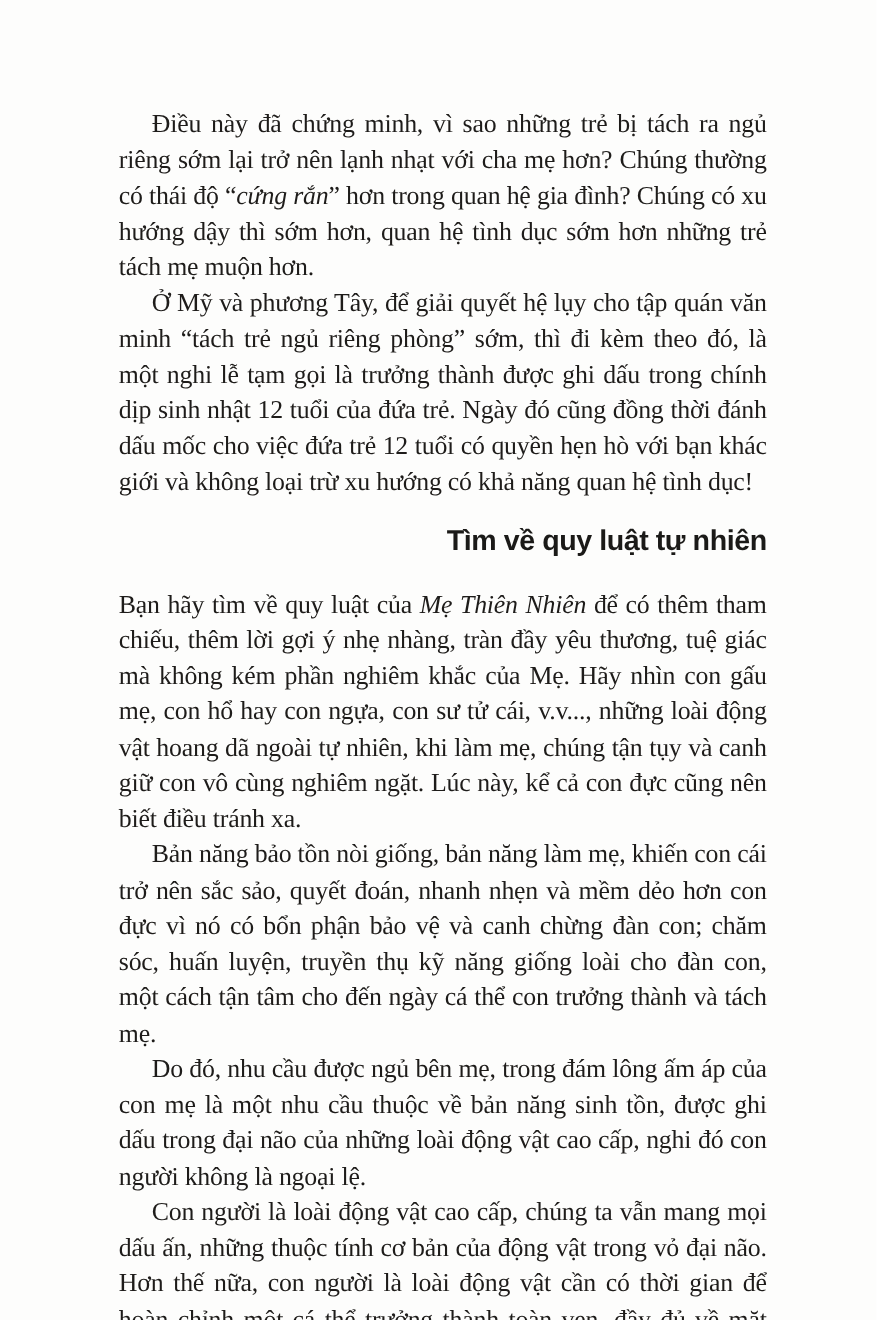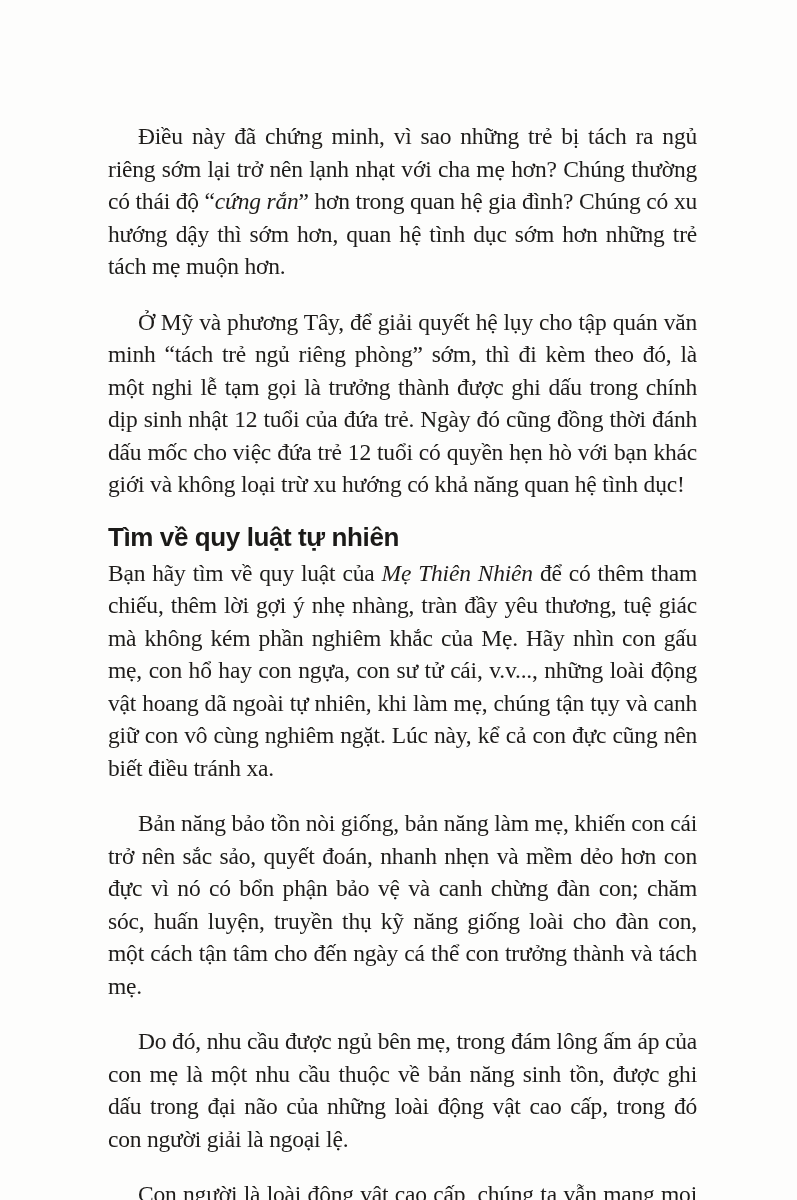--- a/index.html
+++ b/index.html
@@ -25,33 +25,32 @@
     line-height: 32.5px;
     text-align: justify;
     letter-spacing: -0.2px;
   }
   .para {
     margin: 0;
     padding: 0;
   }
   .para.indent {
     text-indent: 30px;
-    margin-top: 23px;
   }
   .para em {
     font-style: italic;
   }
   .section-heading {
     font-family: "Liberation Sans", sans-serif;
     font-weight: 700;
     font-size: 26px;
     letter-spacing: -0.4px;
     line-height: 32px;
-    margin: 20px 0 4px 0;
-    text-align: left;
+    margin: 20px 0 27px 0;
+    text-align: right;
     text-indent: 0;
     color: #1b1a18;
   }
   .footer {
     position: absolute;
     left: 110px;
     top: 1100px;
     display: flex;
     align-items: center;
     height: 34px;
@@ -86,20 +85,20 @@
     <p class="para indent"><span>Điều này đã chứng minh, vì sao những trẻ bị tách ra ngủ riêng sớm lại trở nên lạnh nhạt với cha mẹ hơn? Chúng thường có thái độ “</span><em>cứng rắn</em><span>” hơn trong quan hệ gia đình? Chúng có xu hướng dậy thì sớm hơn, quan hệ tình dục sớm hơn những trẻ tách mẹ muộn hơn.</span></p>
 
     <p class="para indent">Ở Mỹ và phương Tây, để giải quyết hệ lụy cho tập quán văn minh “tách trẻ ngủ riêng phòng” sớm, thì đi kèm theo đó, là một nghi lễ tạm gọi là trưởng thành được ghi dấu trong chính dịp sinh nhật 12 tuổi của đứa trẻ. Ngày đó cũng đồng thời đánh dấu mốc cho việc đứa trẻ 12 tuổi có quyền hẹn hò với bạn khác giới và không loại trừ xu hướng có khả năng quan hệ tình dục!</p>
 
     <h2 class="section-heading">Tìm về quy luật tự nhiên</h2>
 
     <p class="para"><span>Bạn hãy tìm về quy luật của </span><em>Mẹ Thiên Nhiên</em><span> để có thêm tham chiếu, thêm lời gợi ý nhẹ nhàng, tràn đầy yêu thương, tuệ giác mà không kém phần nghiêm khắc của Mẹ. Hãy nhìn con gấu mẹ, con hổ hay con ngựa, con sư tử cái, v.v..., những loài động vật hoang dã ngoài tự nhiên, khi làm mẹ, chúng tận tụy và canh giữ con vô cùng nghiêm ngặt. Lúc này, kể cả con đực cũng nên biết điều tránh xa.</span></p>
 
     <p class="para indent">Bản năng bảo tồn nòi giống, bản năng làm mẹ, khiến con cái trở nên sắc sảo, quyết đoán, nhanh nhẹn và mềm dẻo hơn con đực vì nó có bổn phận bảo vệ và canh chừng đàn con; chăm sóc, huấn luyện, truyền thụ kỹ năng giống loài cho đàn con, một cách tận tâm cho đến ngày cá thể con trưởng thành và tách mẹ.</p>
 
-    <p class="para indent">Do đó, nhu cầu được ngủ bên mẹ, trong đám lông ấm áp của con mẹ là một nhu cầu thuộc về bản năng sinh tồn, được ghi dấu trong đại não của những loài động vật cao cấp, trong đó con người giải là ngoại lệ.</p>
+    <p class="para indent">Do đó, nhu cầu được ngủ bên mẹ, trong đám lông ấm áp của con mẹ là một nhu cầu thuộc về bản năng sinh tồn, được ghi dấu trong đại não của những loài động vật cao cấp, nghi đó con người không là ngoại lệ.</p>
 
     <p class="para indent">Con người là loài động vật cao cấp, chúng ta vẫn mang mọi dấu ấn, những thuộc tính cơ bản của động vật trong vỏ đại não. Hơn thế nữa, con người là loài động vật cần có thời gian để hoàn chỉnh một cá thể trưởng thành toàn vẹn, đầy đủ về mặt sinh học cũng như về mặt xã hội, dài nhất trong các loài động vật cao cấp: 18 năm!</p>
 
   </div>
 
 
 </div>
 
 </body></html>

